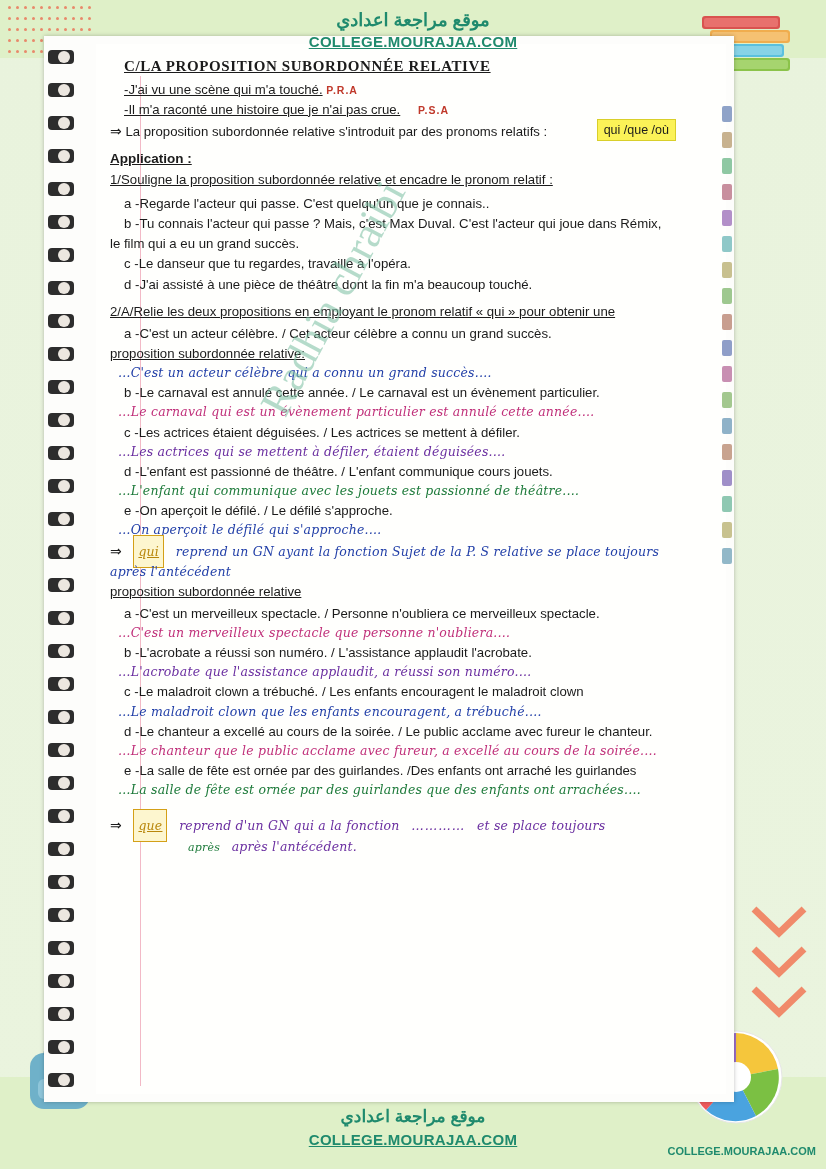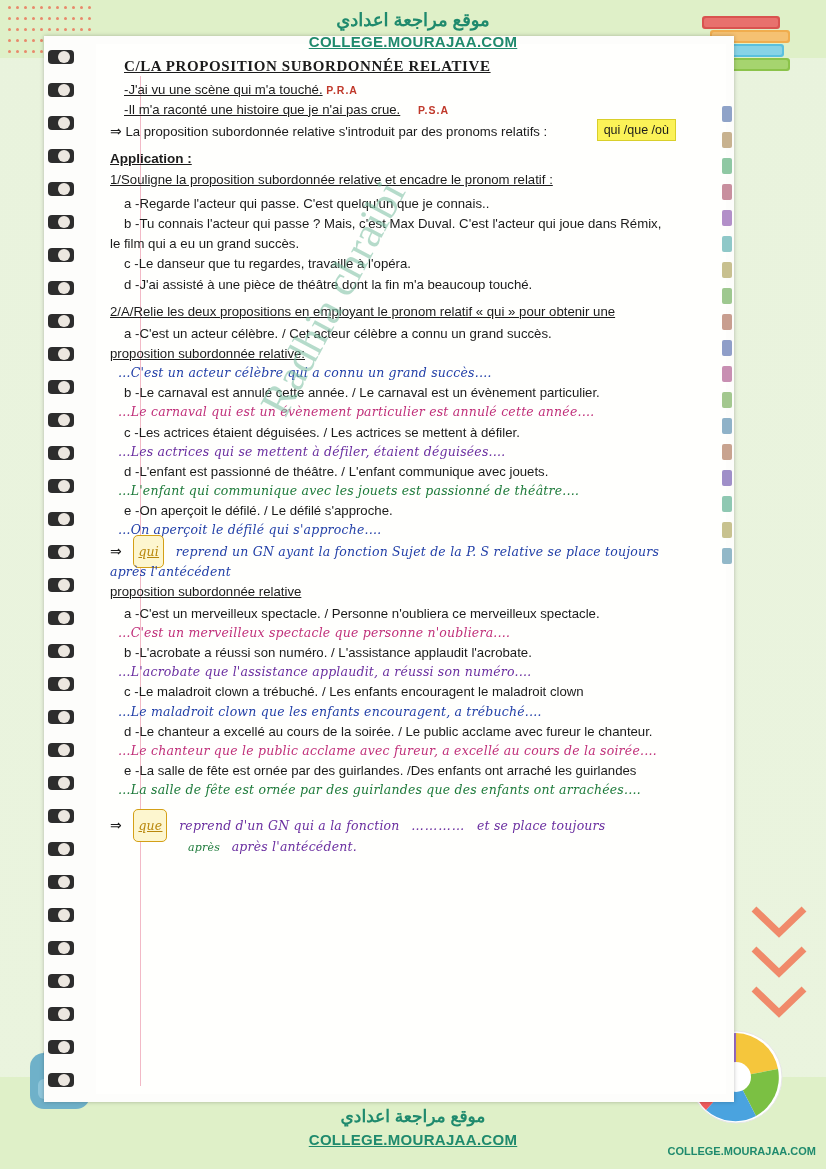--- a/index.html
+++ b/index.html
@@ -107,21 +107,21 @@
     padding:1px 6px;font-size:12.5px;
   }
   .wm{
     position:absolute;left:250px;top:400px;
     font-size:44px;color:rgba(120,190,160,.55);
     transform:rotate(-62deg);transform-origin:left top;
     font-family:"Liberation Serif", serif;
     pointer-events:none;white-space:nowrap;
   }
   .boxed-hand{
-    border:1.6px solid #d4a017;background:#fdf6cf;padding:8px 4px;border-radius:5px;
+    border:1.6px solid #d4a017;background:#fdf6cf;padding:8px 4px;border-radius:0;
     color:#b8860b;
     text-decoration:underline;
   }
   
   .books{position:absolute;right:22px;top:6px;width:110px;height:70px;}
   .bag{position:absolute;left:16px;bottom:52px;width:92px;height:78px;}
   .wheel{position:absolute;right:40px;bottom:42px;width:100px;height:100px;}
 </style>
 </head>
 <body>
@@ -373,21 +373,21 @@
     <span class="u">proposition subordonnée relative:</span>
   </div>
   <div class="line hand h-blue">…<span>C'est un acteur célèbre qui a connu un grand succès.</span>…</div>
 
   <div class="line ind"><span>b -Le carnaval est annulé cette année. / Le carnaval est un évènement particulier.</span></div>
   <div class="line hand h-pink">…<span>Le carnaval qui est un évènement particulier est annulé cette année.</span>…</div>
 
   <div class="line ind"><span>c -Les actrices étaient déguisées. / Les actrices se mettent à défiler.</span></div>
   <div class="line hand h-purple">…<span>Les actrices qui se mettent à défiler, étaient déguisées.</span>…</div>
 
-  <div class="line ind"><span>d -L'enfant est passionné de théâtre. / L'enfant communique avec jouets.</span></div>
+  <div class="line ind"><span>d -L'enfant est passionné de théâtre. / L'enfant communique cours jouets.</span></div>
   <div class="line hand h-green">…<span>L'enfant qui communique avec les jouets est passionné de théâtre.</span>…</div>
 
   <div class="line ind"><span>e -On aperçoit le défilé. / Le défilé s'approche.</span></div>
   <div class="line hand h-blue">…<span>On aperçoit le défilé qui s'approche.</span>…</div>
 
   <div class="line" style="margin-top:2px">
     <span class="arrow">⇒</span>
     <span class="boxed-hand hand">qui</span>
     <span class="hand h-blue">reprend un GN ayant la fonction Sujet de la P. S relative se place toujours après l'antécédent</span>
   </div>

